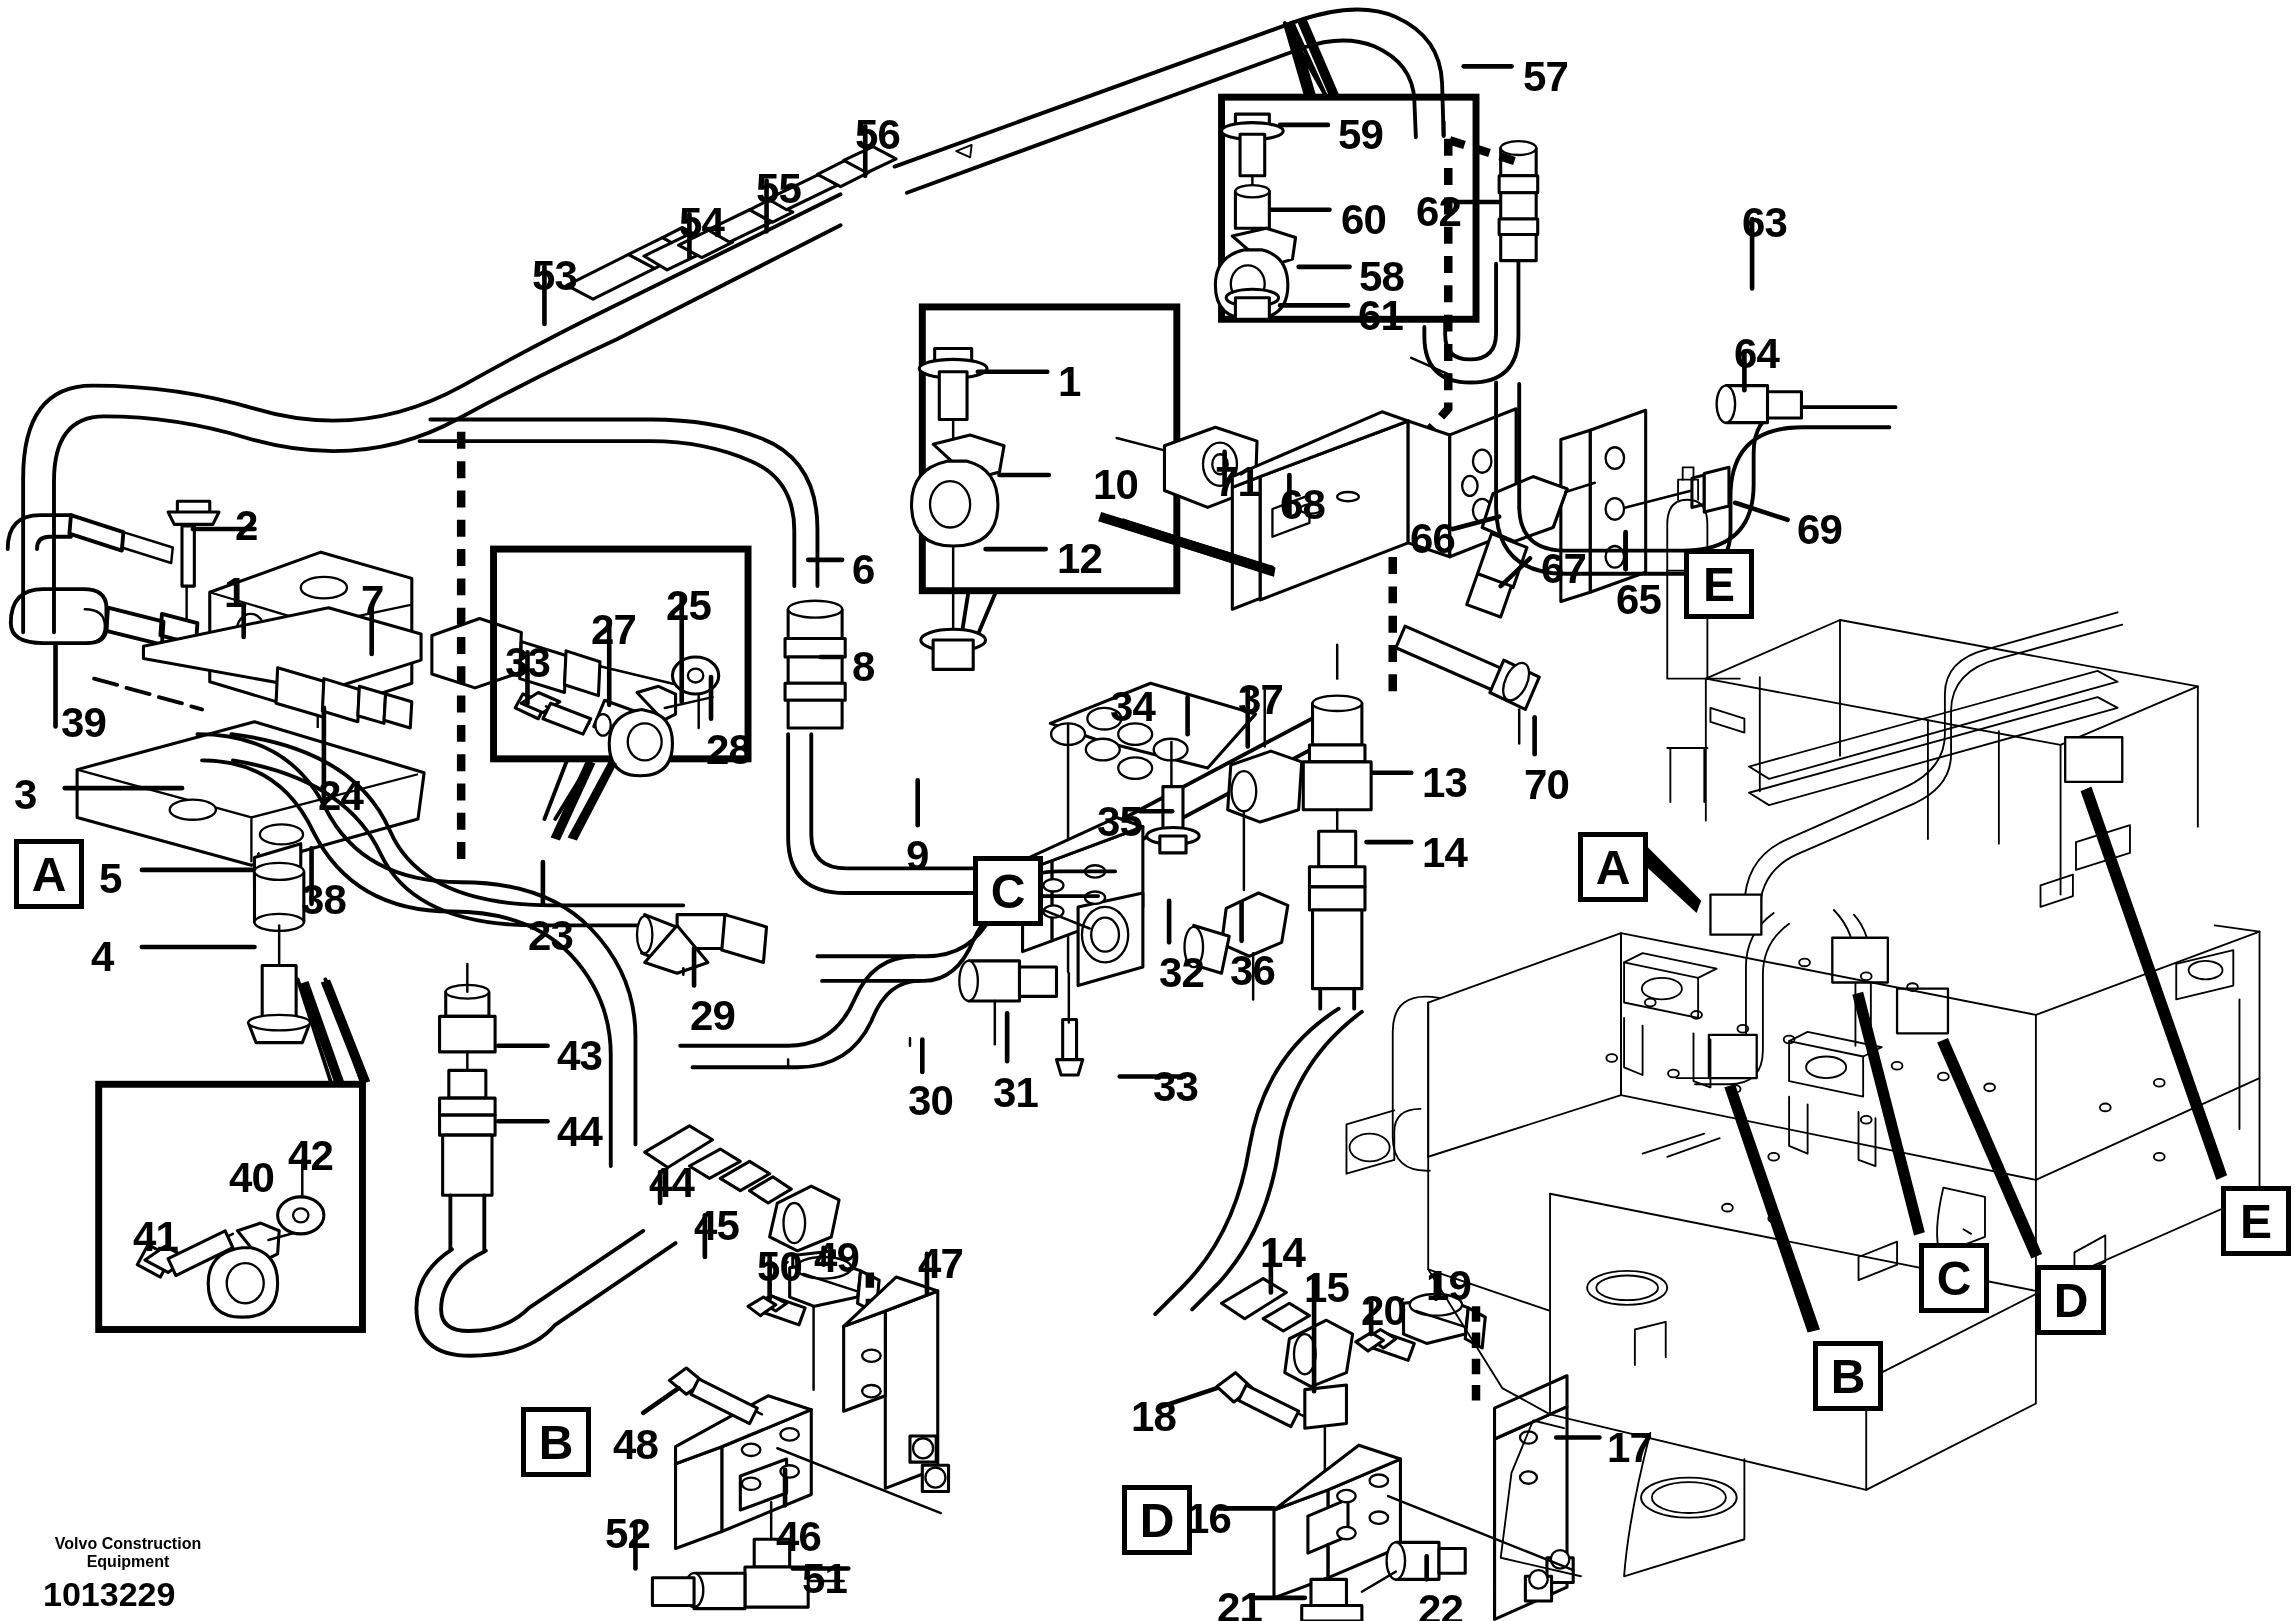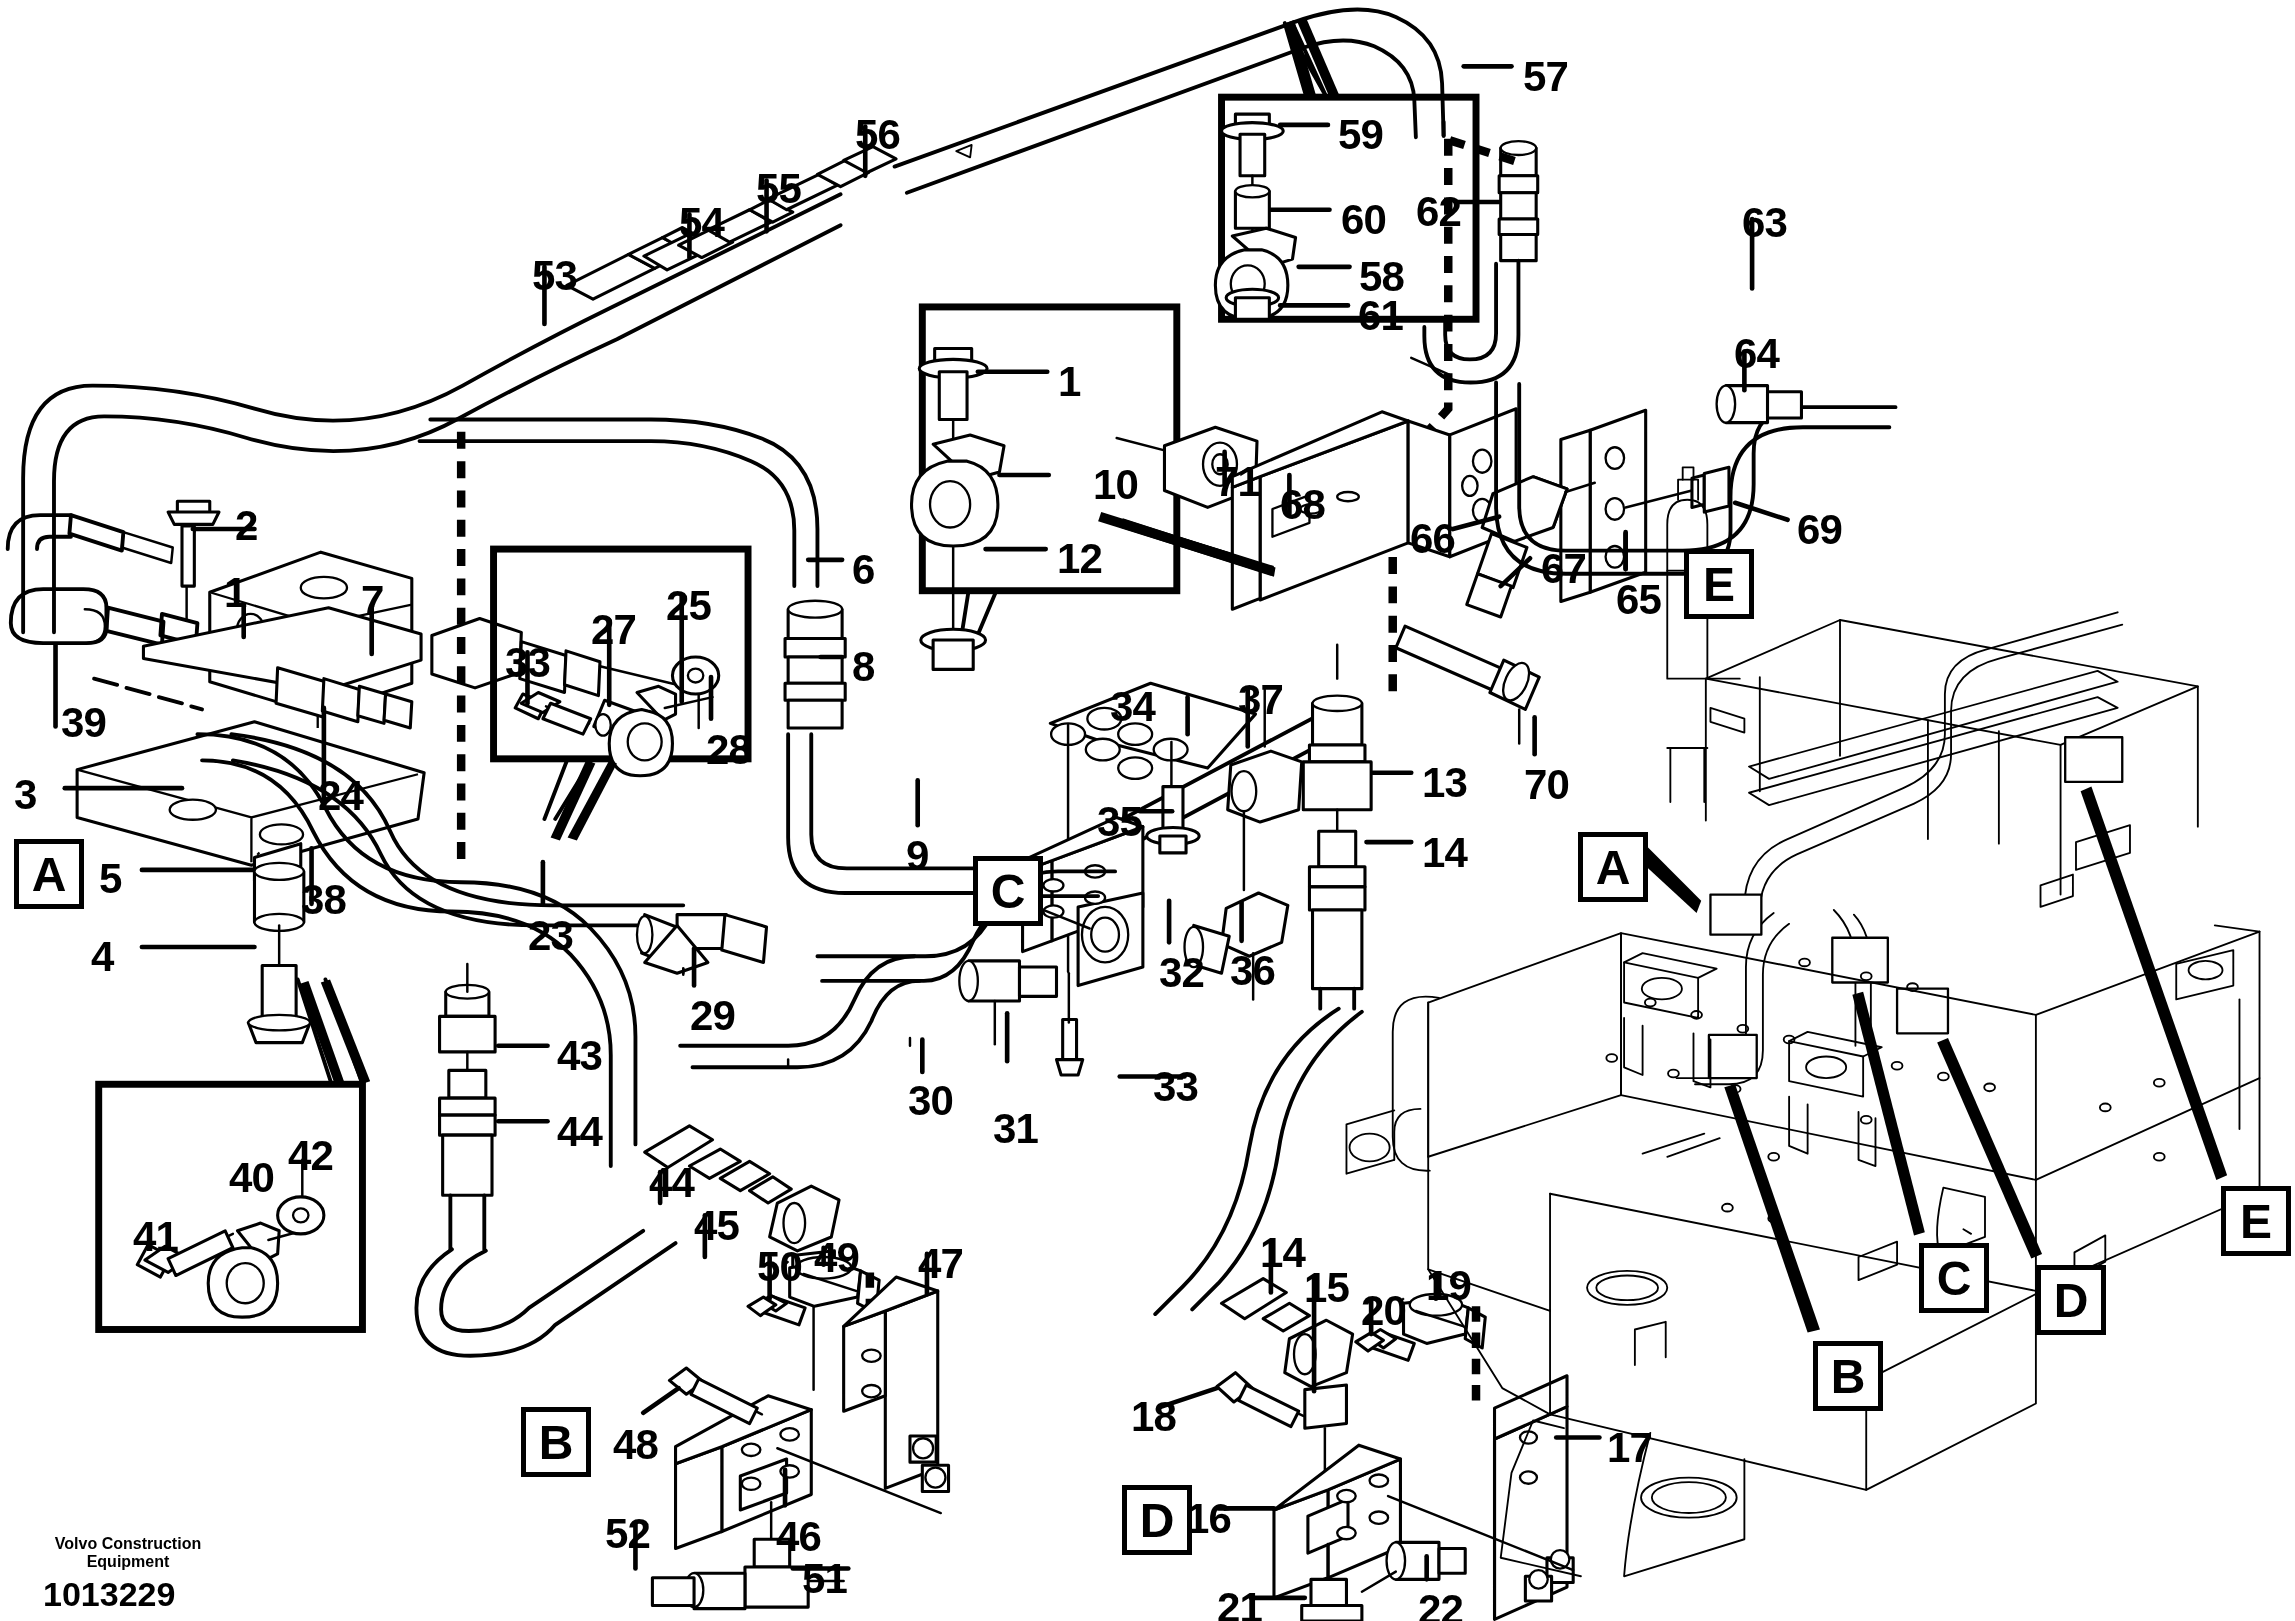--- a/index.html
+++ b/index.html
@@ -808,21 +808,21 @@
   <div class="cal" style="left:1217px;top:1587px;">21</div>
   <div class="cal" style="left:1418px;top:1589px;">22</div>
   <div class="cal" style="left:528px;top:915px;">23</div>
   <div class="cal" style="left:318px;top:775px;">24</div>
   <div class="cal" style="left:666px;top:585px;">25</div>
   <div class="cal" style="left:505px;top:642px;">33</div>
   <div class="cal" style="left:591px;top:609px;">27</div>
   <div class="cal" style="left:706px;top:729px;">28</div>
   <div class="cal" style="left:690px;top:995px;">29</div>
   <div class="cal" style="left:908px;top:1080px;">30</div>
-  <div class="cal" style="left:993px;top:1072px;margin-top:36px;">31</div>
+  <div class="cal" style="left:993px;top:1072px;">31</div>
   <div class="cal" style="left:1159px;top:952px;">32</div>
   <div class="cal" style="left:1153px;top:1066px;">33</div>
   <div class="cal" style="left:1110px;top:686px;">34</div>
   <div class="cal" style="left:1097px;top:801px;">35</div>
   <div class="cal" style="left:1230px;top:950px;">36</div>
   <div class="cal" style="left:1238px;top:679px;">37</div>
   <div class="cal" style="left:301px;top:879px;">38</div>
   <div class="cal" style="left:17px;top:702px;margin-left:44px;">39</div>
   <div class="cal" style="left:229px;top:1157px;">40</div>
   <div class="cal" style="left:133px;top:1216px;">41</div>

